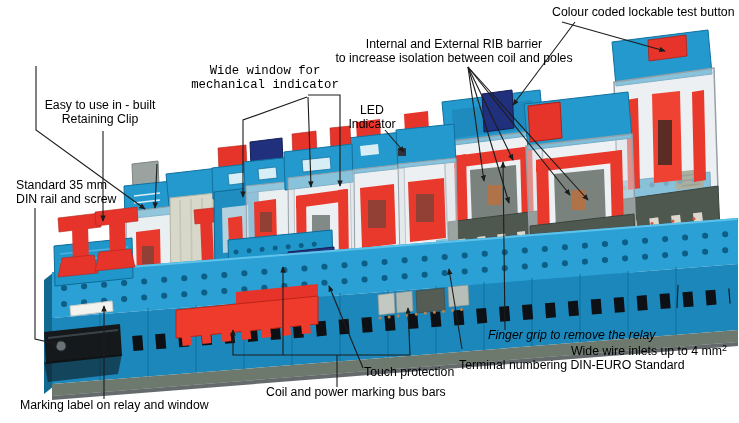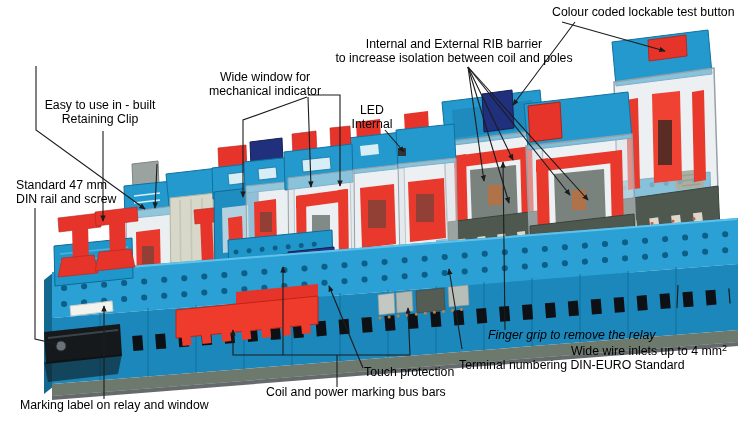--- a/index.html
+++ b/index.html
@@ -228,32 +228,32 @@
     <polyline points="505,330 503,162" marker-end="url(#arr)"></polyline>
     <polyline points="677,308 678,285"></polyline>
   </g>
 </svg>
 
 
 <div class="callout center" style="left:25px;top:99px;width:150px;">Easy to use in - built
 Retaining Clip</div>
 
 
-<div class="callout center" style="left:190px;top:71px;width:150px;">Wide window for
+<div class="callout center" style="left:190px;top:65px;width:150px;font-family:Liberation Mono, monospace;">Wide window for
 mechanical indicator</div>
 
 <div class="callout center" style="left:337px;top:104px;width:70px;">LED
-Internal</div>
+Indicator</div>
 
 <div class="callout" style="left:552px;top:6px;">Colour coded lockable test button</div>
 
 <div class="callout center" style="left:328px;top:38px;width:252px;">Internal and External RIB barrier
 to increase isolation between coil and poles</div>
 
-<div class="callout" style="left:16px;top:179px;">Standard 47 mm
+<div class="callout" style="left:16px;top:179px;">Standard 35 mm
 DIN rail and screw</div>
 
 <div class="callout" style="left:20px;top:399px;">Marking label on relay and window</div>
 
 <div class="callout" style="left:266px;top:386px;">Coil and power marking bus bars</div>
 
 <div class="callout" style="left:364px;top:366px;">Touch protection</div>
 
 <div class="callout" style="left:459px;top:347px;margin-top:12px;">Terminal numbering DIN-EURO Standard</div>
 

